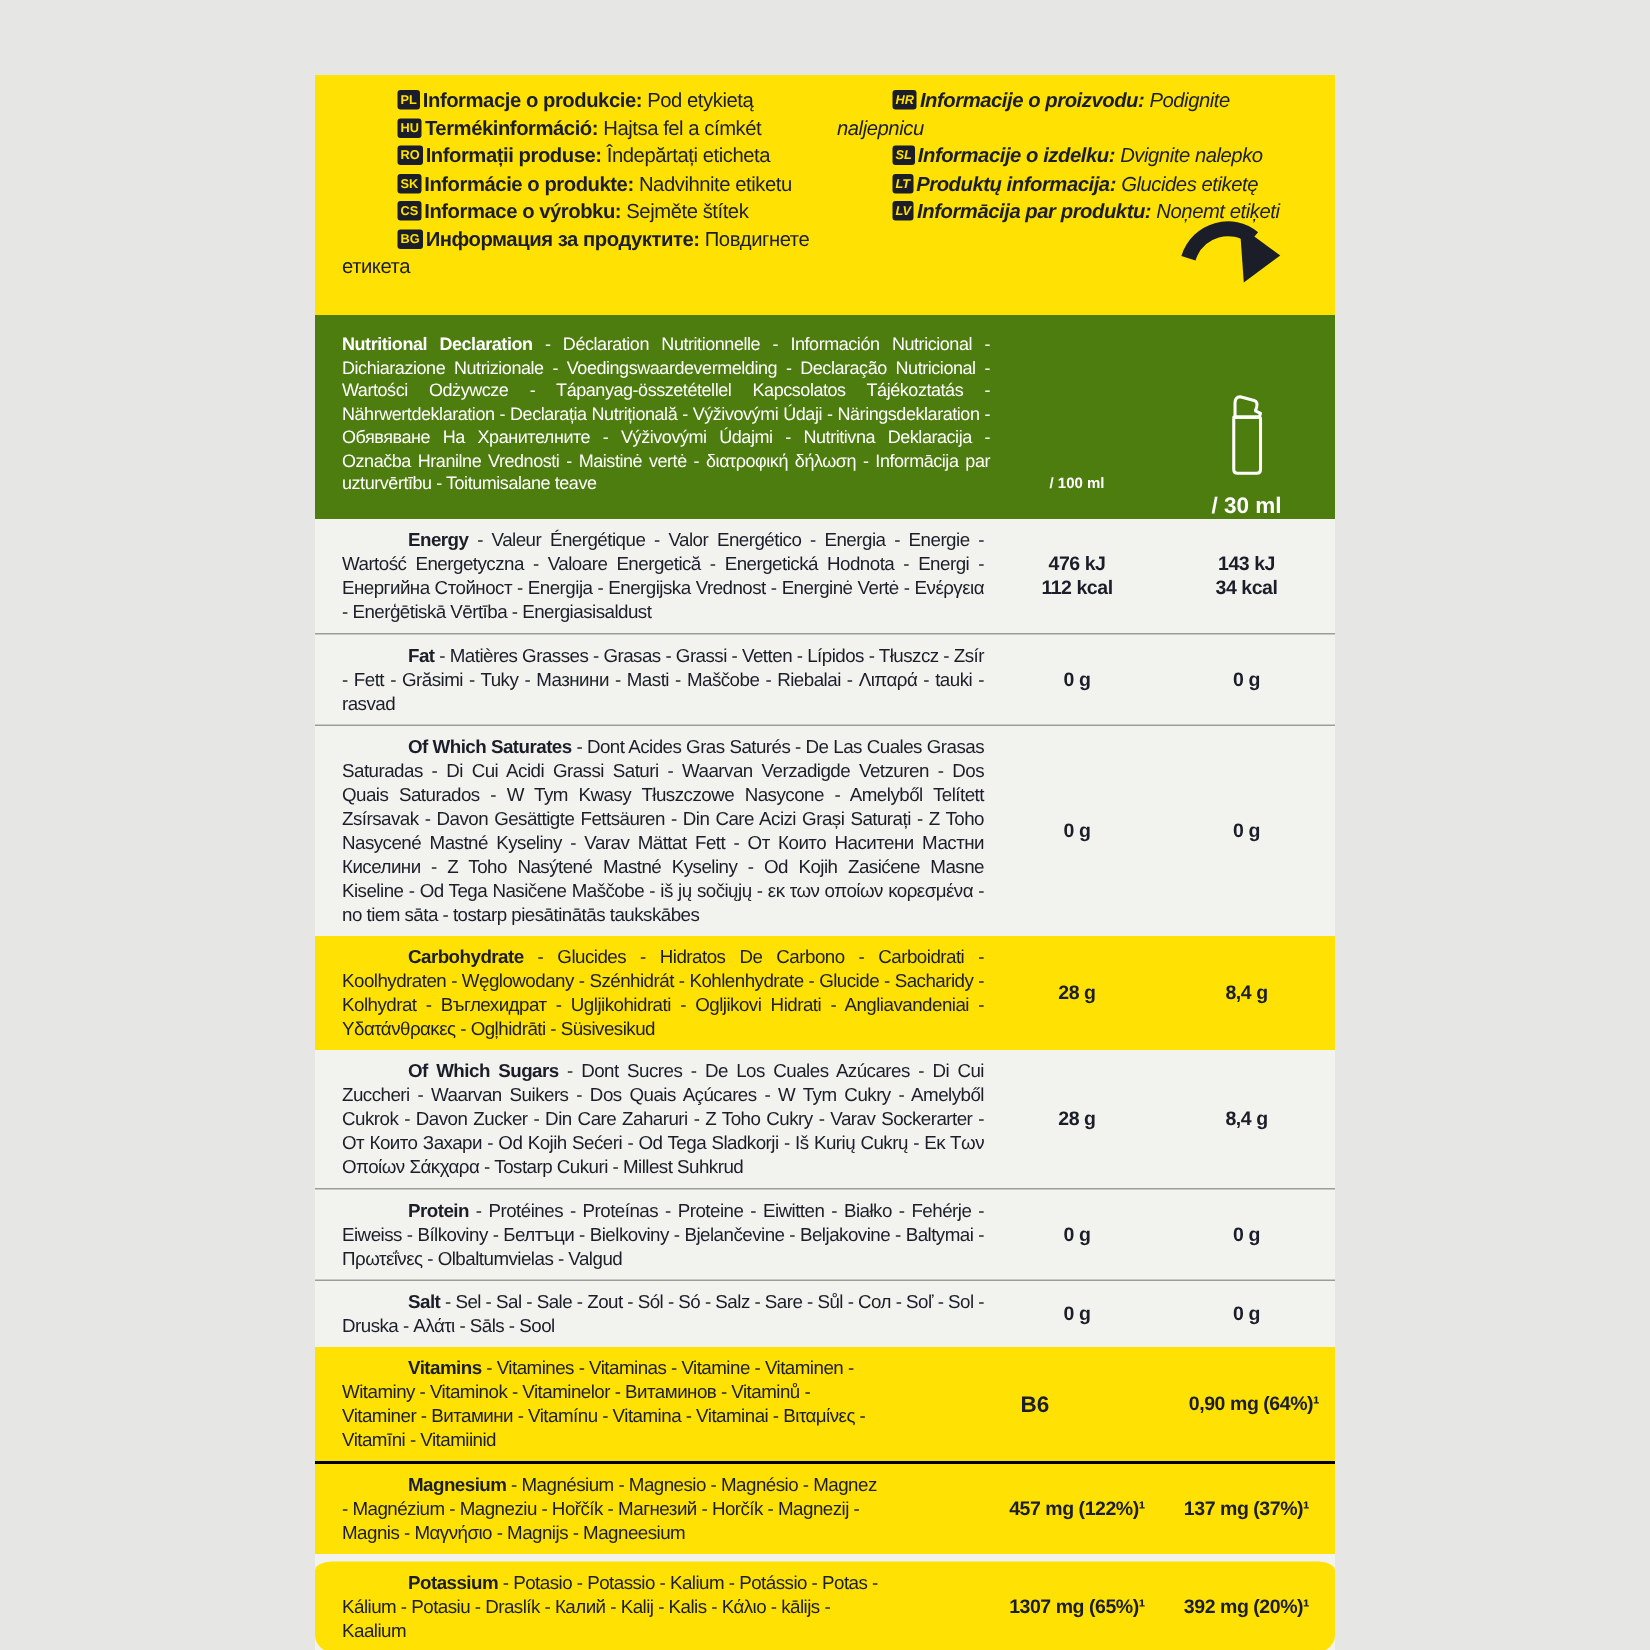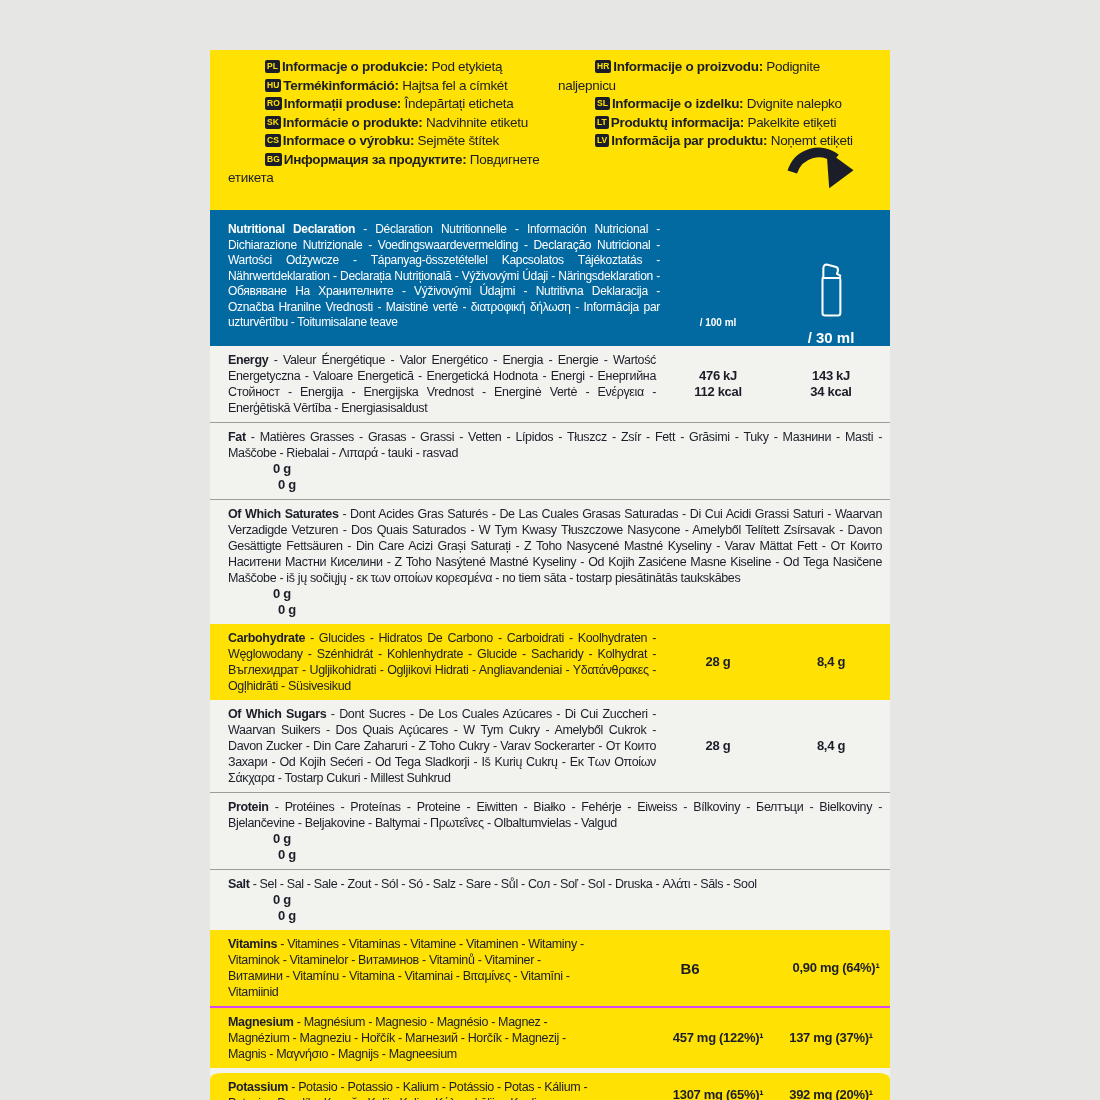--- a/index.html
+++ b/index.html
@@ -17,21 +17,21 @@
   }
   
   .peel-block {
     background:#ffe103;
     padding:8px 14px 4px 18px;
     position:relative;
     min-height:160px;
   }
   .peel-cols { display:flex; }
   .peel-col-left  { width:315px; }
-  .peel-col-right { flex:1; padding-left:15px; }
+  .peel-col-right { flex:1; padding-left:15px;font-style:italic; }
   .peel-line {
     font-size:13.5px;
     line-height:18.5px;
     letter-spacing:-0.3px;
   }
   .lang-badge {
     display:inline-block;
     background:#1b1e28;
     color:#ffe103;
     font-size:8.5px;
@@ -48,21 +48,21 @@
   .peel-line b { font-weight:700; }
   .peel-arrow {
     position:absolute;
     right:32px;
     bottom:8px;
     width:72px;
     height:58px;
   }
   
   .decl-block {
-    background:#0369a1;
+    background:#4d7c0f;
     color:#fff;
     display:flex;
     min-height:136px;
   }
   .decl-text {
     flex:1;
     padding:12px 4px 12px 18px;
     font-size:12px;
     line-height:15.5px;
     letter-spacing:-0.3px;
@@ -78,39 +78,39 @@
   }
   .decl-val-30 {
     width:118px;
     display:flex; flex-direction:column; align-items:center; justify-content:flex-end;
     font-weight:700; font-size:15px;
   }
   .bottle-svg { width:34px; height:62px; margin-bottom:8px; }
   
   .rows { padding-bottom:2px; }
   .row { display:flex; padding:6px 0 6px 18px; }
-  .row.white + .row.white { border-top:1px solid #9c9c99;flex-direction:column; }
+  .row.white + .row.white { border-top:1px solid #9c9c99; }
   .row.yellow { background:#ffe103; }
-  .row.yellow + .row.yellow { border-top:2px solid #d946ef; }
+  .row.yellow + .row.yellow { border-top:2px solid #000000; }
   .row.gap-top { border-top:5px solid #f2f2ef !important;border-radius:11px; }
   .row-name {
     flex:1;
     font-size:12.5px;
     line-height:16px;
     letter-spacing:-0.35px;
     text-align:justify;
     padding-right:8px;
   }
   .row-name.narrow { flex:none; width:370px; text-align:left; }
   .row-tagcell {
     flex:1;
     display:flex; align-items:center; justify-content:center;
     font-weight:700; font-size:15px;
   }
-  .row-name b { font-weight:700; }
+  .row-name b { font-weight:700;margin-left:44px; }
   .val {
     width:108px;
     display:flex; flex-direction:column; align-items:center; justify-content:center;
     font-weight:700; font-size:13px; line-height:16px;
     letter-spacing:-0.3px;
     flex-shrink:0;
   }
   .val.v30 { width:118px; }
 </style>
 </head>
@@ -124,21 +124,21 @@
         <div class="peel-line"><span class="lang-badge">PL</span><b>Informacje o produkcie:</b><span> Pod etykietą</span></div>
         <div class="peel-line"><span class="lang-badge">HU</span><b>Termékinformáció:</b><span> Hajtsa fel a címkét</span></div>
         <div class="peel-line"><span class="lang-badge">RO</span><b>Informații produse:</b><span> Îndepărtați eticheta</span></div>
         <div class="peel-line"><span class="lang-badge">SK</span><b>Informácie o produkte:</b><span> Nadvihnite etiketu</span></div>
         <div class="peel-line"><span class="lang-badge">CS</span><b>Informace o výrobku:</b><span> Sejměte štítek</span></div>
         <div class="peel-line"><span class="lang-badge">BG</span><b>Информация за продуктите:</b><span> Повдигнете етикета</span></div>
       </div>
       <div class="peel-col-right">
         <div class="peel-line"><span class="lang-badge">HR</span><b>Informacije o proizvodu:</b><span> Podignite naljepnicu</span></div>
         <div class="peel-line"><span class="lang-badge">SL</span><b>Informacije o izdelku:</b><span> Dvignite nalepko</span></div>
-        <div class="peel-line"><span class="lang-badge">LT</span><b>Produktų informacija:</b><span> Pakelkite etiķeti</span></div>
+        <div class="peel-line"><span class="lang-badge">LT</span><b>Produktų informacija:</b><span> Glucides etiketę</span></div>
         <div class="peel-line"><span class="lang-badge">LV</span><b>Informācija par produktu:</b><span> Noņemt etiķeti</span></div>
       </div>
     </div>
     <svg class="peel-arrow" viewBox="0 0 80 62">
       <path d="M7,30 C14,8 40,2 55,15" fill="none" stroke="#1b1e28" stroke-width="11" stroke-linecap="butt"></path>
       <polygon points="45,6 75,28 48,48" fill="#1b1e28"></polygon>
     </svg>
   </div>
 
   <div class="decl-block">

